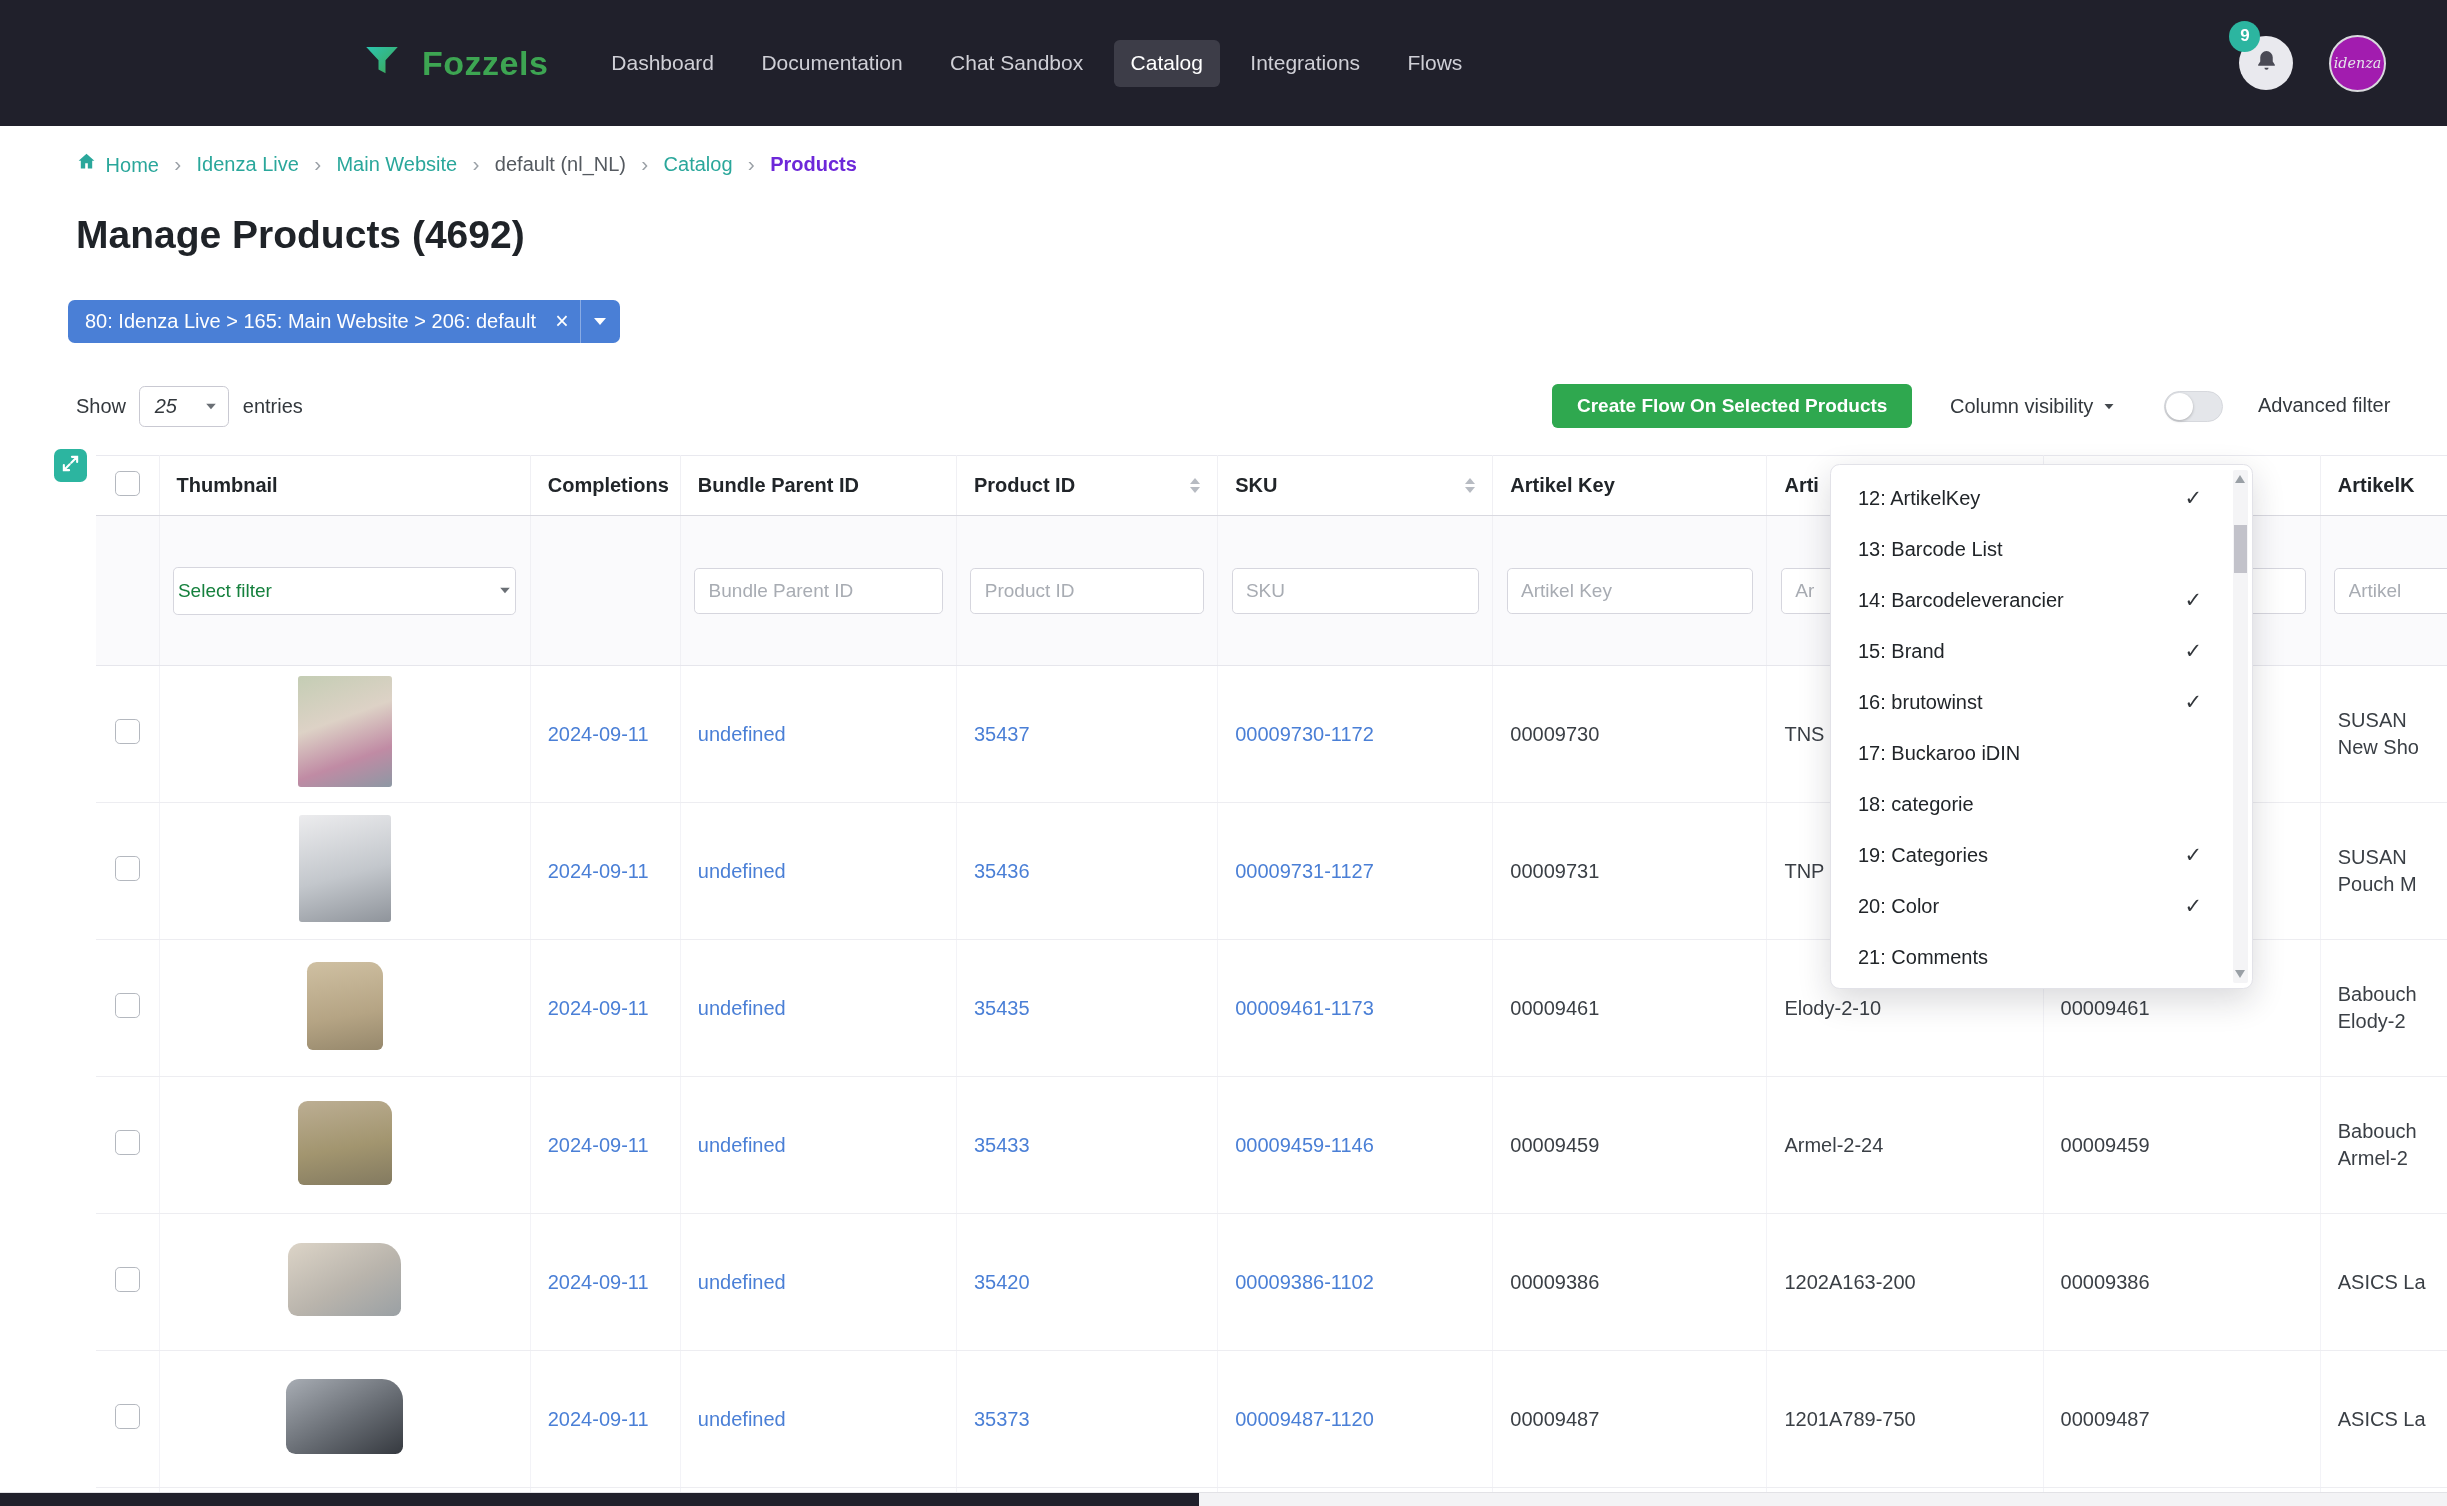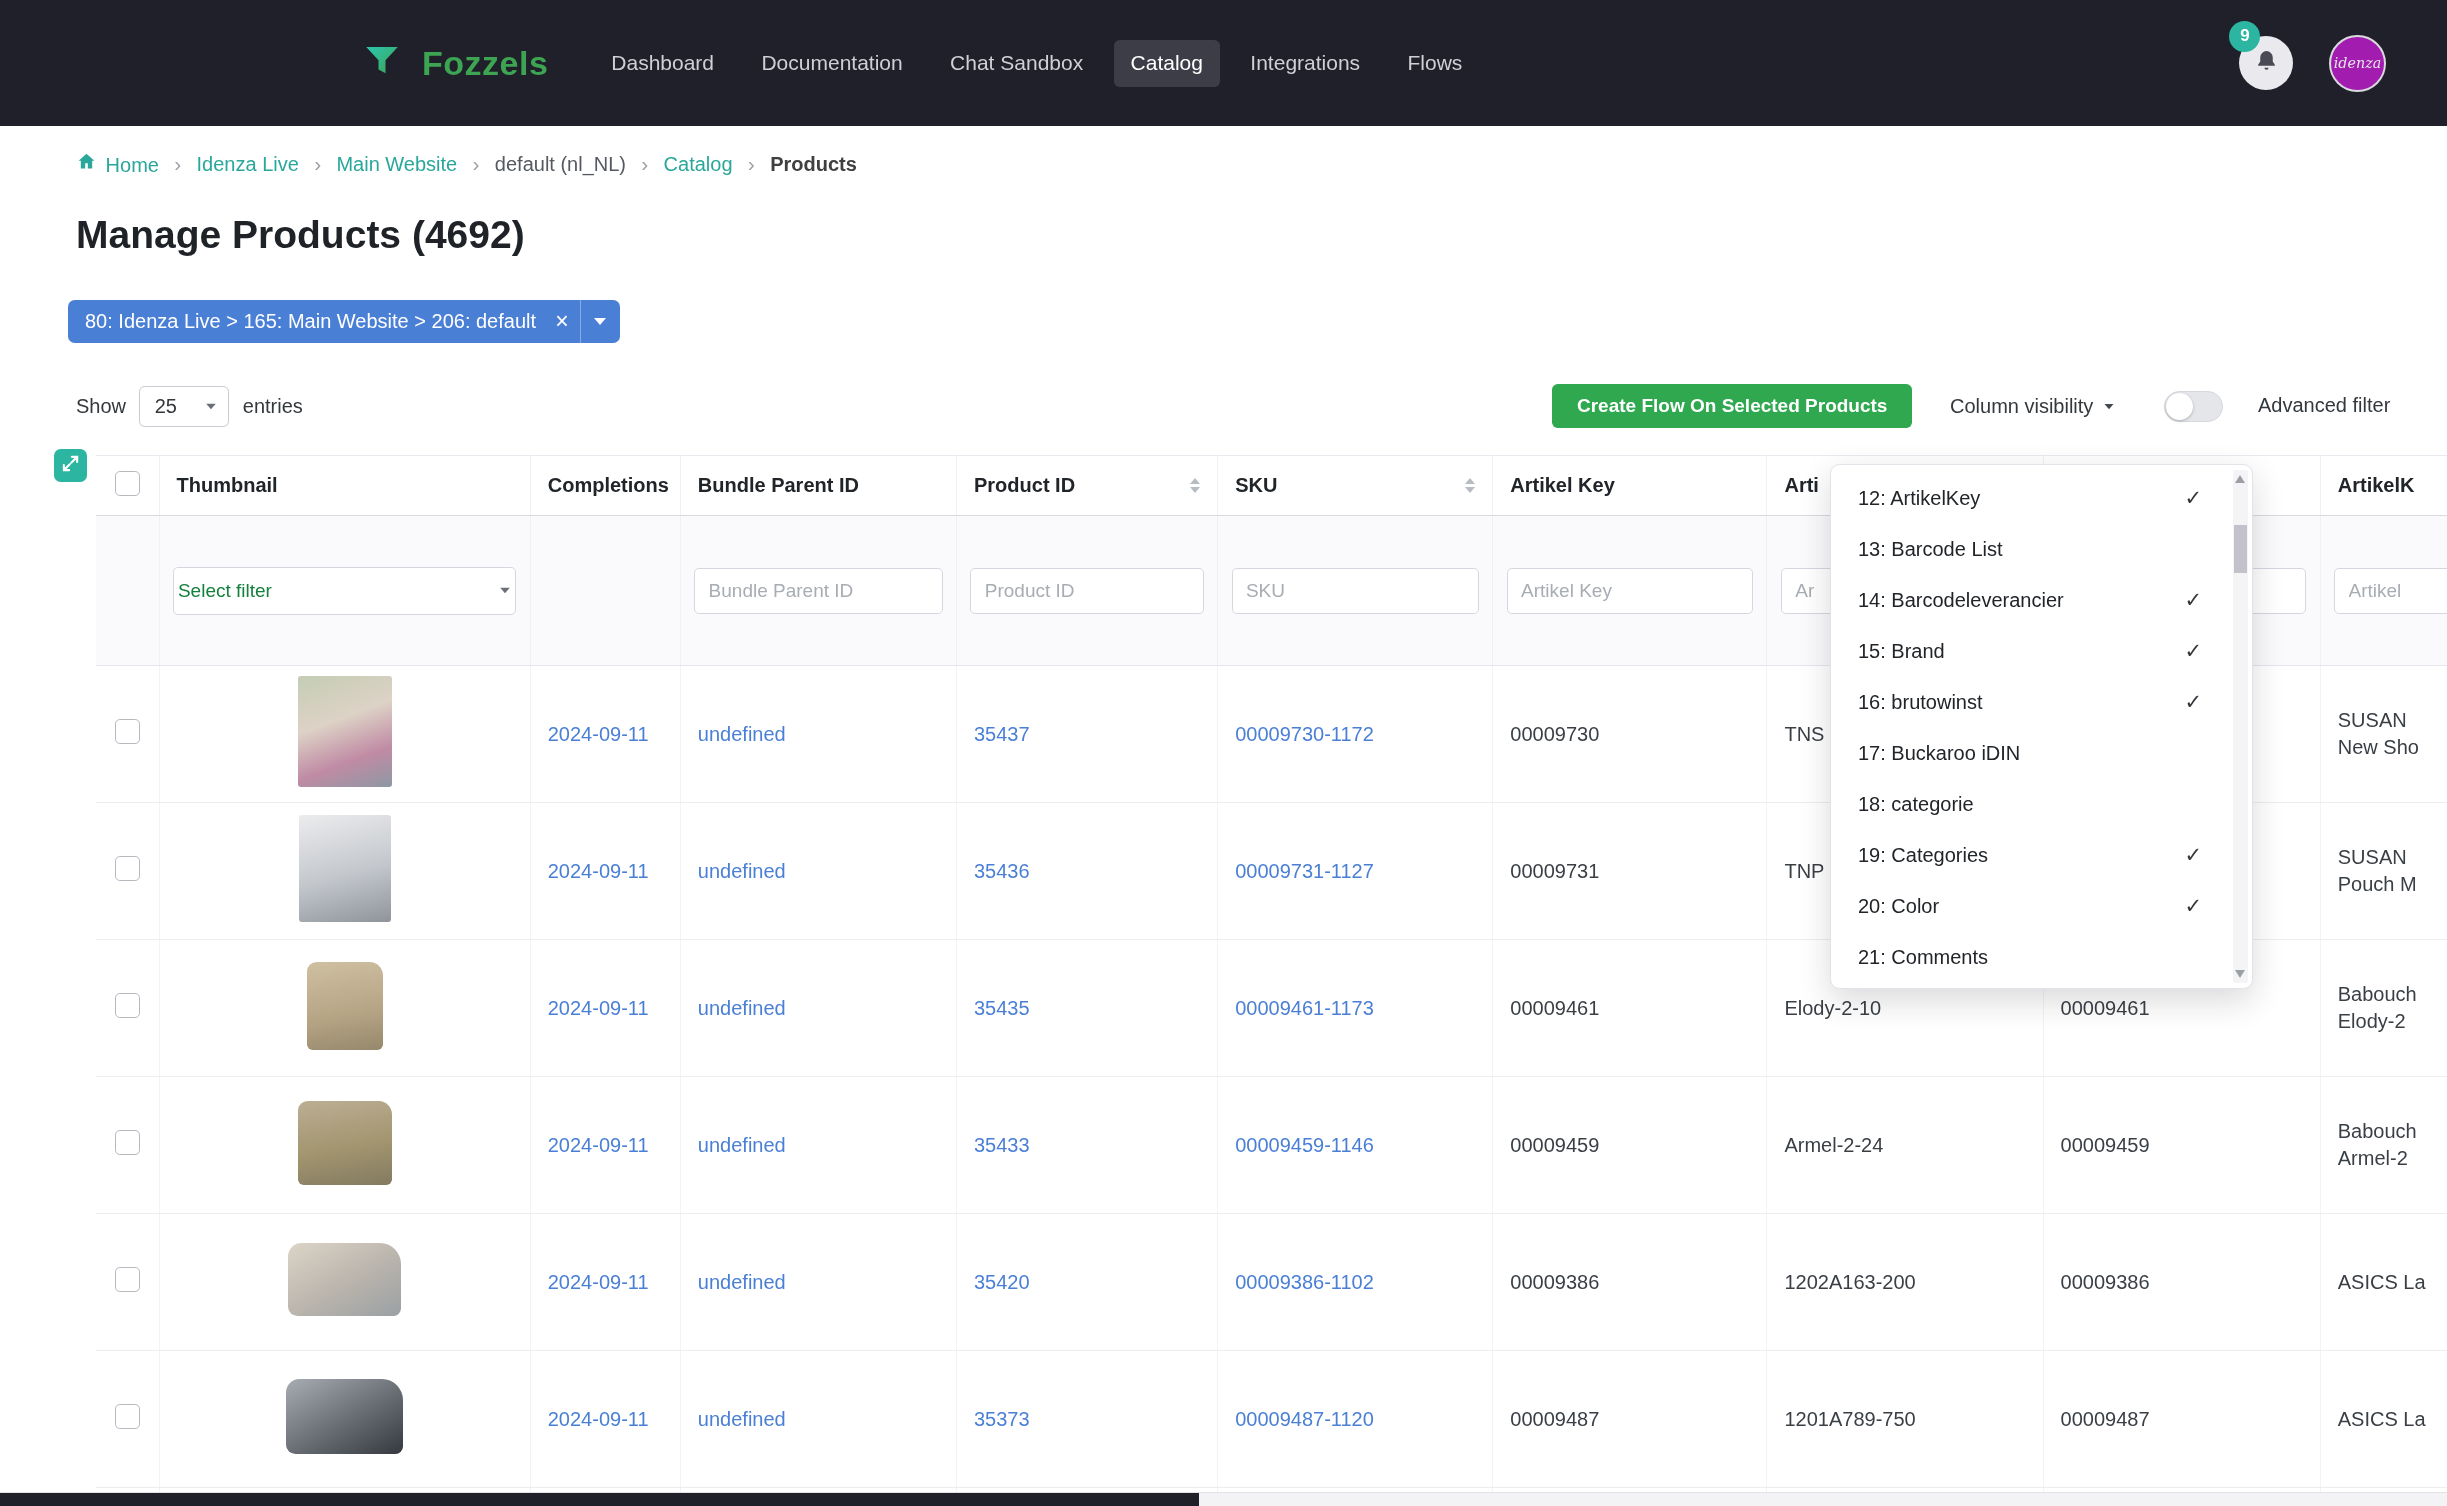--- a/index.html
+++ b/index.html
@@ -20,38 +20,38 @@
   .badge { position:absolute; top:-15.3px; left:-9.6px; min-width:31px; height:31px; border-radius:50%;
     background:#2cb5a0; color:#fff; font-size:17px; font-weight:700; display:flex; align-items:center; justify-content:center; }
   .avatar { width:57px; height:57px; border-radius:50%; background:#a21caf; border:2.9px solid #d9d9de;
     display:flex; align-items:center; justify-content:center; cursor:pointer; }
   .avatar span { font-family:"DejaVu Serif",serif; font-style:italic; font-size:14.3px; color:#e4e5ea; }
 
   
   .breadcrumb { display:flex; align-items:center; gap:15.3px; margin:25px 0 0 76px; font-size:20px; }
   .crumb { color:#2aa79b; cursor:pointer; display:flex; align-items:flex-end; gap:8.6px; }
   .crumb.muted { color:#555a60; cursor:default; }
-  .crumb.current { color:#404040; font-weight:700; cursor:default; }
+  .crumb.current { color:#6d28d9; font-weight:700; cursor:default; }
   .crumb-sep { color:#9aa0a6; font-size:21px; }
 
   
   .page-title { margin:36px 0 0 76px; font-size:39px; font-weight:700; color:#1f2328; }
   .chip-row { margin:43px 0 0 68px; }
   .filter-chip { display:inline-flex; align-items:center; height:43px; background:#4a7fd6; border-radius:6.7px;
     color:#fff; font-size:20px; cursor:pointer; }
   .chip-label { padding:0 7.6px 0 17px; }
   .chip-close { font-size:23px; padding:0 11.5px; cursor:pointer; }
   .chip-divider { width:1px; height:43px; background:rgba(255,255,255,.35); }
   .chip-caret { padding:0 13.4px; display:flex; align-items:center; cursor:pointer; }
   .tri-down { width:0; height:0; border-left:6.7px solid transparent; border-right:6.7px solid transparent; border-top:7.6px solid currentColor; }
 
   .controls-row { position:relative; height:44px; margin-top:41px; font-size:20px; color:#33383d; }
   .show-group { position:absolute; left:76px; top:0; height:44px; display:flex; align-items:center; gap:13.4px; }
   .page-size-select { width:90px; height:41px; border:1px solid #c9c9d2; border-radius:5.7px; background:#fff;
-    display:flex; align-items:center; justify-content:space-between; padding:0 11.5px 0 14.3px; cursor:pointer; }
+    display:flex; align-items:center; justify-content:space-between; padding:0 11.5px 0 14.3px; cursor:pointer;font-style:italic; }
   .page-size-select .tri-down { color:#6a6f75; transform:scale(.8); }
   .create-flow-btn { position:absolute; left:1552px; top:0; height:44px; background:#2fa84f; color:#fff;
     border:none; border-radius:5.7px; font-size:19px; font-weight:600; padding:0 25px; cursor:pointer;
     font-family:inherit; }
   .colvis-btn { position:absolute; left:1950px; top:0; height:44px; display:flex; align-items:center; gap:9.6px; cursor:pointer; }
   .colvis-btn .tri-down { color:#44494e; transform:scale(.75); }
   .toggle { position:absolute; left:2164px; top:6.7px; width:59px; height:31px; border-radius:15.3px;
     background:#e4e6ea; border:1px solid #d6d8dd; cursor:pointer; }
   .toggle-knob { position:absolute; left:1px; top:1px; width:27px; height:27px; border-radius:50%; background:#fff;
     box-shadow:0 1px 2.9px rgba(0,0,0,.25); }

